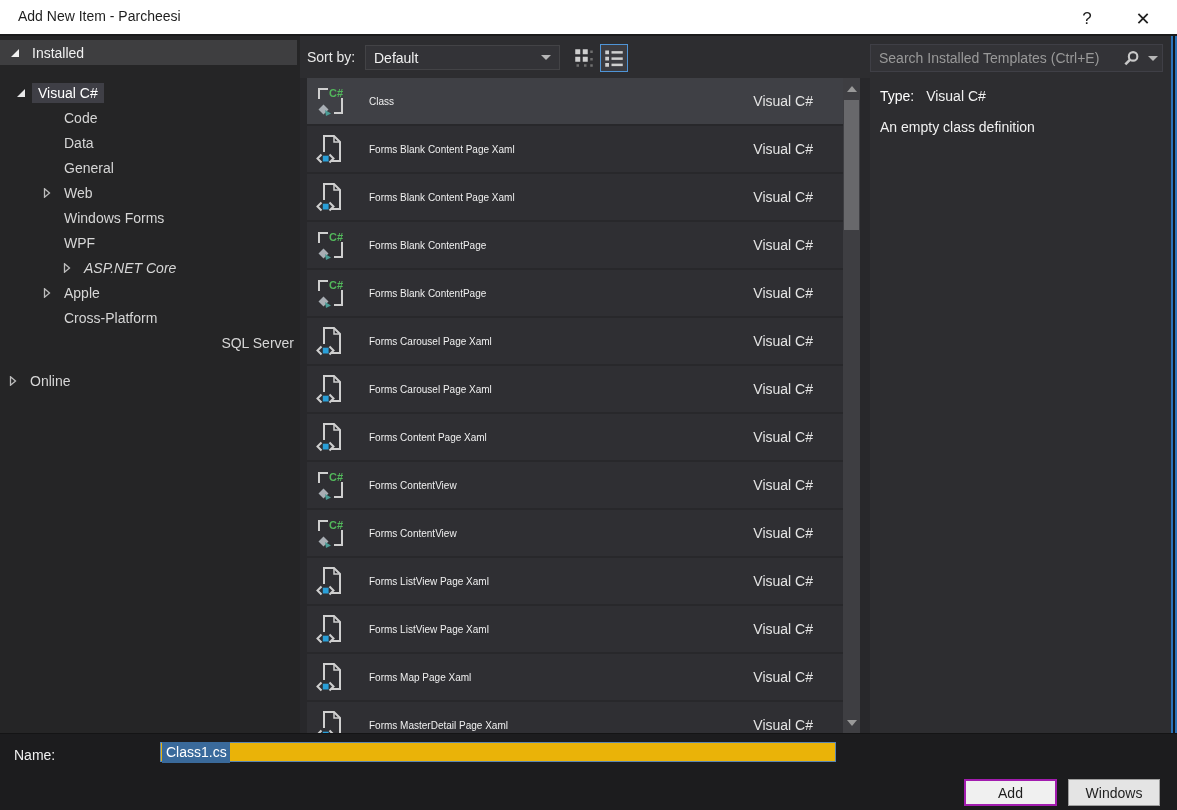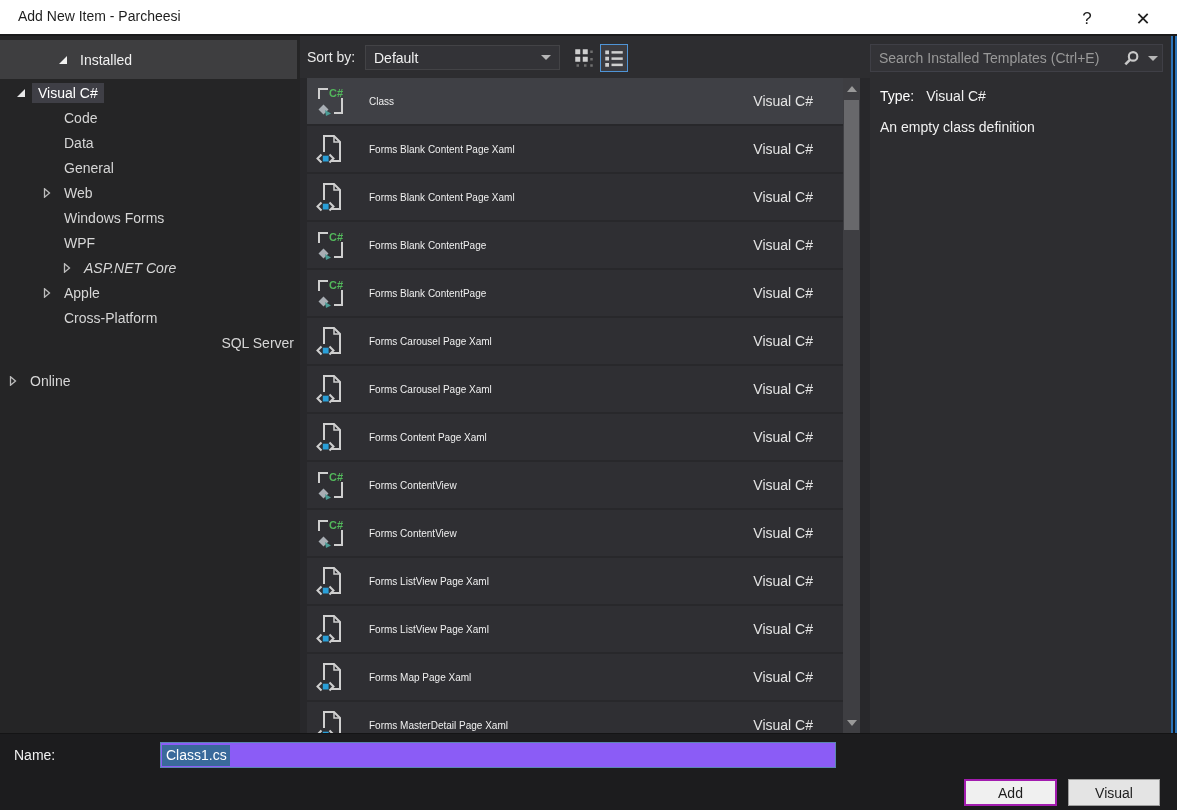--- a/index.html
+++ b/index.html
@@ -14,21 +14,21 @@
   
   .titlebar { position:absolute; left:0; top:0; width:1177px; height:36px; background:#ffffff; border-bottom:2px solid #1b1b1c; }
   .titlebar .title { position:absolute; left:18px; top:8px; font-size:14px; color:#1e1e1e; }
   .tb-btn { position:absolute; top:5px; width:40px; height:28px; text-align:center; line-height:28px; font-size:17px; color:#1e1e1e; cursor:default; }
   .tb-help { left:1067px; }
   .tb-close { left:1123px; font-size:18px; }
   
   .main { position:absolute; left:0; top:36px; width:1177px; height:697px; background:#2d2d30; }
   
   .left-panel { position:absolute; left:0; top:0; width:300px; height:697px; background:#252526; }
-  .installed-header { position:absolute; left:0; top:4px; width:297px; height:39px; background:#3e3e40; display:flex; align-items:center; font-size:14px; color:#f1f1f1;padding-left:48px; }
+  .installed-header { position:absolute; left:0; top:4px; width:297px; height:25px; background:#3e3e40; display:flex; align-items:center; font-size:14px; color:#f1f1f1; }
   .installed-header .hdr-arrow { margin-left:10px; width:12px; display:flex; }
   .installed-header .hdr-label { margin-left:10px; }
   .tree { position:absolute; left:0; top:44px; width:300px; }
   .tree-item { height:25px; display:flex; align-items:center; font-size:14px; color:#d6d6d6; cursor:default; }
   .tree-item .arrow { width:14px; display:flex; justify-content:center; flex:none; }
   .tree-item .tlabel { margin-left:4px; padding:2px 6px; white-space:nowrap; }
   .tree-item .tlabel.selected { background:#3f3f46; color:#ffffff; }
   .online-item { margin-top:13px; }
   
   .center-panel { position:absolute; left:300px; top:0; width:570px; height:697px; background:#28282b; }
@@ -64,21 +64,21 @@
   .search-dd { width:18px; display:flex; justify-content:center; flex:none; cursor:default; }
   .type-row { position:absolute; left:10px; top:52px; font-size:14px; }
   .type-label { font-weight:normal; color:#ffffff; }
   .type-value { margin-left:8px; color:#f1f1f1; }
   .desc-row { position:absolute; left:10px; top:83px; font-size:14px; color:#f1f1f1; }
   
   .right-edge { position:absolute; left:1171px; top:36px; width:6px; height:774px; background:#11161c; border-left:2px solid #2a72b8; border-right:2px solid #2a72b8; }
   
   .footer { position:absolute; left:0; top:733px; width:1177px; height:77px; background:#1c1c1e; border-top:1px solid #141415; }
   .name-label { position:absolute; left:14px; top:13px; font-size:14px; color:#f1f1f1; }
-  .name-input { position:absolute; left:160px; top:8px; width:676px; height:26px; background:#8b5cf6; border:1px solid #5b86b1; display:flex; align-items:center; cursor:text; }
+  .name-input { position:absolute; left:160px; top:8px; width:676px; height:20px; background:#eab308; border:1px solid #5b86b1; display:flex; align-items:center; cursor:text; }
   .name-sel { background:#3a6a9b; color:#ffffff; font-size:14px; padding:2px 3px 3px 4px; margin-left:1px; }
   .btn { position:absolute; top:45px; height:27px; font-size:14px; font-family:"Liberation Sans", sans-serif; color:#1e1e1e; text-align:center; cursor:default; }
   .btn-add { left:964px; width:93px; background:#f0f0f0; border:2px solid #a21caf; }
   .btn-cancel { left:1068px; width:92px; background:#e4e4e4; border:1px solid #9e9e9e; }
 </style>
 </head>
 <body>
 
 <div class="titlebar">
   <span class="title">Add New Item - Parcheesi</span>
@@ -390,14 +390,14 @@
 </div>
 
 <div class="right-edge"></div>
 
 <div class="footer">
   <span class="name-label">Name:</span>
   <div class="name-input">
     <span class="name-sel">Class1.cs</span>
   </div>
   <button class="btn btn-add">Add</button>
-  <button class="btn btn-cancel">Visual</button>
+  <button class="btn btn-cancel">Windows</button>
 </div>
 
 </body></html>

